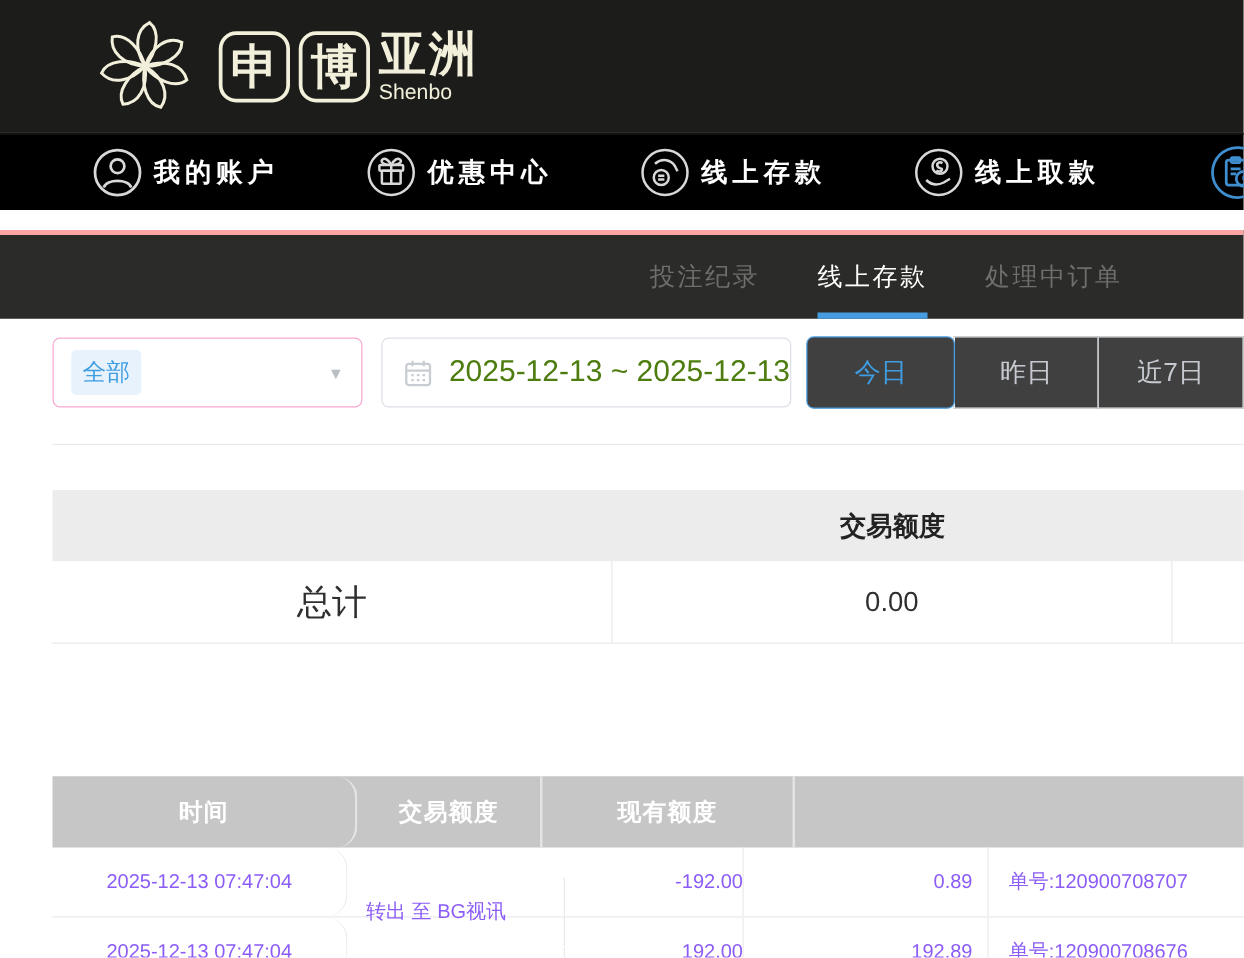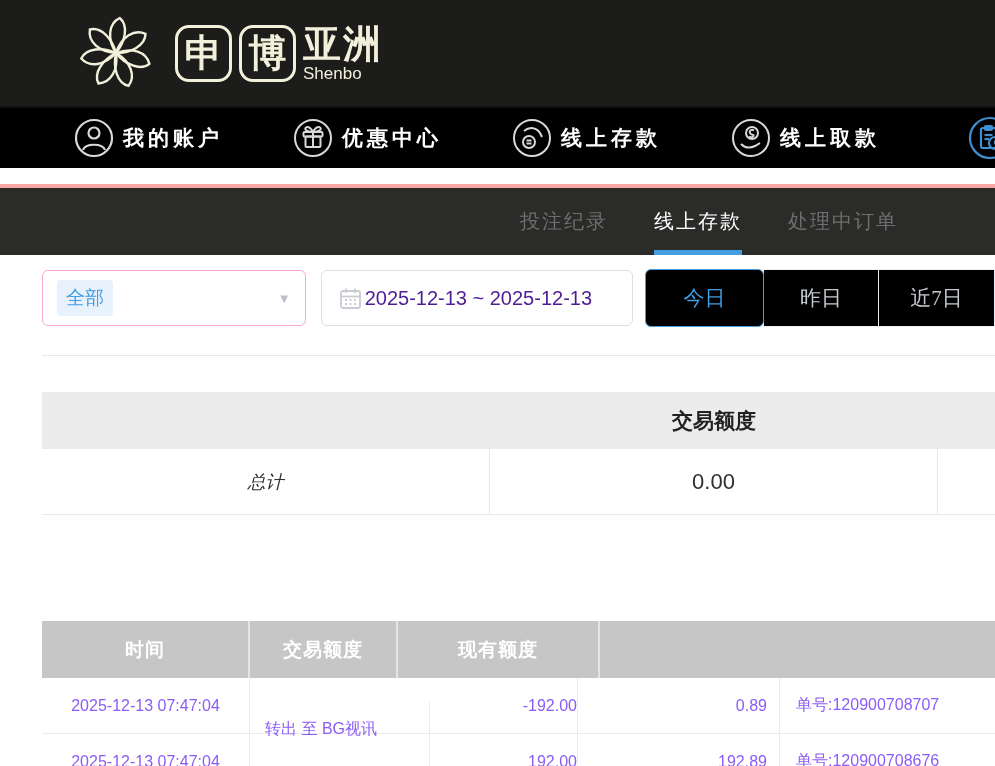--- a/index.html
+++ b/index.html
@@ -62,62 +62,62 @@
   .type-chip {
     background:#e7f2fc; color:#3f9de2; font-size:19px;
     padding:5px 9px; border-radius:4px;
   }
   .select-arrow { margin-left:auto; color:#b9bdc6; font-size:13px; }
   .date-box {
     margin-left:15px; width:358px; height:56px; border:1px solid #dcdfe6; border-radius:6px;
     display:flex; align-items:center; padding-left:17px; background:#fff; cursor:pointer;
   }
   .date-box svg { width:23px; height:23px; flex:0 0 auto; }
-  .date-text { font-size:20px; color:#4c1d95; margin-left:3px; white-space:nowrap; }
+  .date-text { font-size:24px; color:#4d7c0f; margin-left:13px; white-space:nowrap; }
   .range-group { margin-left:12px; display:flex; height:58px; }
   .range-btn {
-    height:58px; background:#000000; border:1px solid #eceff3;
+    height:58px; background:#404040; border:1px solid #eceff3;
     font-size:21px; color:#c6cad0; display:flex; align-items:center; justify-content:center;
     cursor:pointer; white-space:nowrap;
   }
   .range-btn.b1 { width:119px; }
   .range-btn.b2 { width:116px; margin-left:-1px; }
-  .range-btn.b3 { width:117px; margin-left:-1px;font-family:Liberation Serif, serif; }
+  .range-btn.b3 { width:117px; margin-left:-1px; }
   .range-btn.active {
     border:1px solid #4a9de0; color:#3f9de2; border-radius:6px; position:relative; z-index:1;
   }
 
   .divider { margin:28px 0 0 42px; width:953px; height:1px; background:#e9e9e9; }
 
   
   .summary-table { margin:36px 0 0 42px; width:1156px; }
   .summary-head { height:57px; background:#ececec; display:flex; align-items:center; }
   .summary-head .c1 { width:448px; }
   .summary-head .c2 { width:448px; text-align:center; font-size:21px; font-weight:600; color:#222; }
   .summary-row { height:66px; display:flex; align-items:center; border-bottom:1px solid #e9e9e9; }
-  .summary-row .c1 { width:448px; font-size:18px; color:#2f2f2f; border-right:1px solid #e9e9e9; height:100%; display:flex; align-items:center; justify-content:center;font-style:italic; }
+  .summary-row .c1 { width:448px; font-size:28px; color:#2f2f2f; border-right:1px solid #e9e9e9; height:100%; display:flex; align-items:center; justify-content:center; }
   .summary-row .c2 { width:448px; text-align:center; font-size:22px; color:#2f2f2f; border-right:1px solid #e9e9e9; height:100%; display:flex; align-items:center; justify-content:center; }
   .summary-row .c3 { width:260px; height:100%; }
 
   
   .tx-table { margin:106px 0 0 42px; width:1080px; }
   .tx-head { height:57px; background:#c6c6c6; display:flex; }
   .tx-head .cell {
     display:flex; align-items:center; justify-content:center;
     color:#ffffff; font-size:19px; font-weight:bold; letter-spacing:1px;
     border-right:2px solid #e4e4e4; height:100%;
   }
   .tx-head .cell:last-child { border-right:none; }
   .tx-row { height:56px; display:flex; border-bottom:1px solid #ebebeb; }
   .tx-row .cell {
     display:flex; align-items:center; font-size:16px; color:#8b5cf6;
     border-right:1px solid #ebebeb; height:100%; white-space:nowrap; overflow:hidden;
   }
   .tx-row .cell:last-child { border-right:none; }
-  .w1 { width:208px; } .w2 { width:180px; } .w3 { width:148px; } .w4 { width:202px; } .w5 { width:342px; }
+  .w1 { width:244px;border-radius:17px; } .w2 { width:180px; } .w3 { width:148px; } .w4 { width:202px; } .w5 { width:342px; }
   .tx-row .w1 { justify-content:center; }
   .tx-row .w2 { padding-left:15px;margin-top:24px; }
   .tx-row .w3 { justify-content:flex-end; }
   .tx-row .w4 { justify-content:flex-end; padding-right:12px; }
   .tx-row .w5 { padding-left:16px; }
 </style>
 </head>
 <body>
 
 <div class="top-header">

